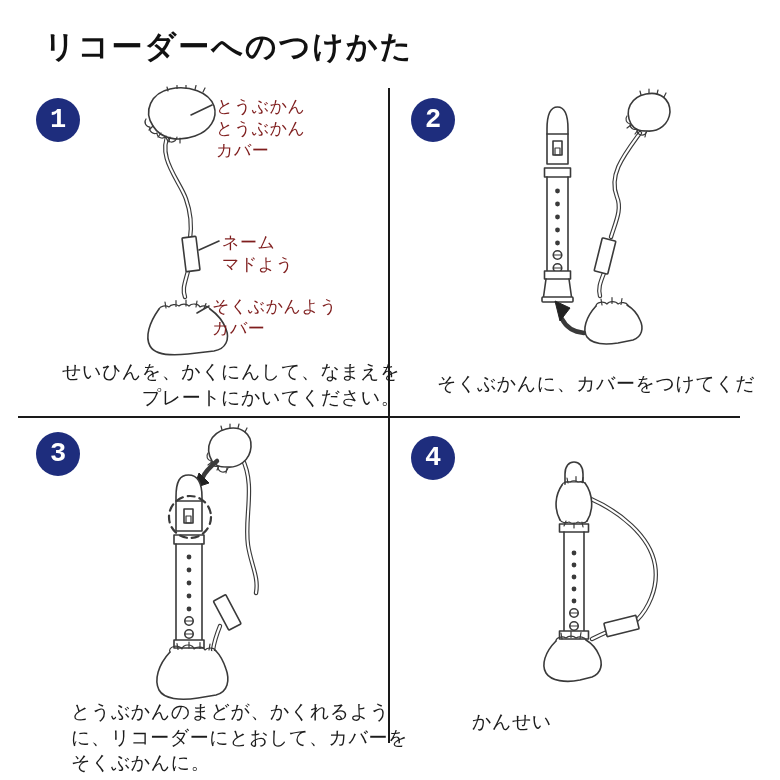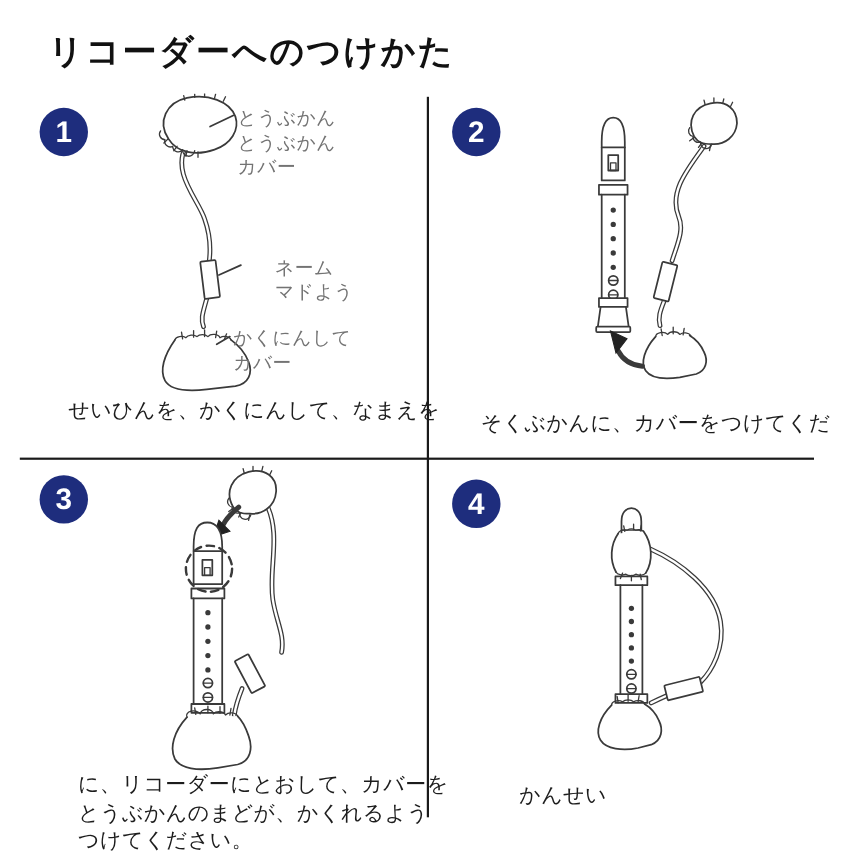--- a/index.html
+++ b/index.html
@@ -4,21 +4,21 @@
 <style>
   :root{
     --badge:#1e2d7d;
     --ink:#1a1a1a;
     --line:#3a3a3a;
     --bg:#ffffff;
   }
   html,body{margin:0;padding:0;background:#fff;}
   .canvas{
     position:relative;width:780px;height:780px;background:var(--bg);
-    font-family:Liberation Sans, sans-serif;color:var(--ink);
+    font-family:Liberation Mono, monospace;color:var(--ink);
     overflow:hidden;
   }
   .title{
     position:absolute;left:44px;top:26px;font-size:31px;font-weight:700;
     letter-spacing:2px;color:#111;white-space:nowrap;
   }
   .divider{position:absolute;background:#1a1a1a;}
   .div-v{left:388px;top:88px;width:2px;height:655px;}
   .div-h{left:18px;top:416px;width:722px;height:2px;}
   .badge{
@@ -27,24 +27,24 @@
     display:flex;align-items:center;justify-content:center;line-height:1;
   }
   .b1{left:36px;top:98px;} .b2{left:411px;top:98px;}
   .b3{left:36px;top:432px;} .b4{left:411px;top:436px;}
   .caption{position:absolute;font-size:19px;line-height:25.5px;color:#1c1c1c;letter-spacing:0.5px;}
   .caption span{display:block;white-space:nowrap;}
   .cap1{left:62px;top:361px;text-align:right;}
   .cap2{left:437px;top:361px;margin-top:12px;}
   .cap3{left:71px;top:701px;}
   .cap4{left:472px;top:711px;width:250px;text-align:left;}
-  .plabel{position:absolute;font-size:17px;line-height:22px;letter-spacing:0.5px;color:#737373;}
+  .plabel{position:absolute;font-size:17px;line-height:22px;letter-spacing:0.5px;color:#7f1d1d;}
   .plabel span{display:block;white-space:nowrap;}
   .labA{left:216px;top:97px;}
-  .labB{left:222px;top:233px;margin-left:28px;}
+  .labB{left:222px;top:233px;}
   .labC{left:212px;top:297px;}
   svg{position:absolute;}
   .art path,.art rect,.art circle,.art line{
     stroke:var(--line);stroke-width:1.6;fill:none;
     stroke-linecap:round;stroke-linejoin:round;
   }
   .art .fillw{fill:#fff;}
   .art .dot{fill:var(--line);stroke:none;}
   .art .cordO{stroke:var(--line);stroke-width:4.4;fill:none;}
   .art .cordI{stroke:#fff;stroke-width:2.1;fill:none;}
@@ -104,21 +104,21 @@
   <div class="plabel labA">
     <span>とうぶかん</span>
     <span>とうぶかん</span>
     <span>カバー</span>
   </div>
   <div class="plabel labB">
     <span>ネーム</span>
     <span>マドよう</span>
   </div>
   <div class="plabel labC">
-    <span>かくにんして</span>
+    <span>そくぶかんよう</span>
     <span>カバー</span>
   </div>
 
   <svg class="art" style="left:388px;top:85px" width="352" height="332" viewBox="0 0 352 332">
 
     <g>
       <path class="fillw" d="M159,79 L159,44 C159,28 163,22 169.5,22 C176,22 180,28 180,44 L180,79 Z"></path>
       <path d="M159,49 L180,49"></path>
       <rect x="165" y="56" width="9" height="14"></rect>
       <rect class="thin" x="167" y="63" width="5" height="7"></rect>
@@ -263,26 +263,27 @@
 
     <g>
       <path class="fillw" d="M168,224 C157,235 153,248 158,256 C163,264 178,266 192,263 L204,260 C214,256 215,246 211,238 C208,231 203,226 198,223"></path>
       <path class="thin" d="M168,224 a6,4 0 0 1 10,-3 a6,4 0 0 1 10,0 a6,4 0 0 1 10,2"></path>
       <path class="thin" d="M174,222 l-1,-6 M183,220.5 l0,-6 M192,221.5 l1,-6"></path>
     </g>
   </svg>
 
   <div class="caption cap1">
     <span>せいひんを、かくにんして、なまえを</span>
+    <span>プレートにかいてください。</span>
   </div>
   <div class="caption cap2">
     <span>そくぶかんに、カバーをつけてくだ</span>
   </div>
   <div class="caption cap3">
+    <span>とうぶかんのまどが、かくれるよう</span>
     <span>に、リコーダーにとおして、カバーを</span>
-    <span>とうぶかんのまどが、かくれるよう</span>
-    <span>つけてください。</span>
+    <span>そくぶかんに。</span>
   </div>
   <div class="caption cap4">
     <span>かんせい</span>
   </div>
 
 </div>
 
 </body></html>

